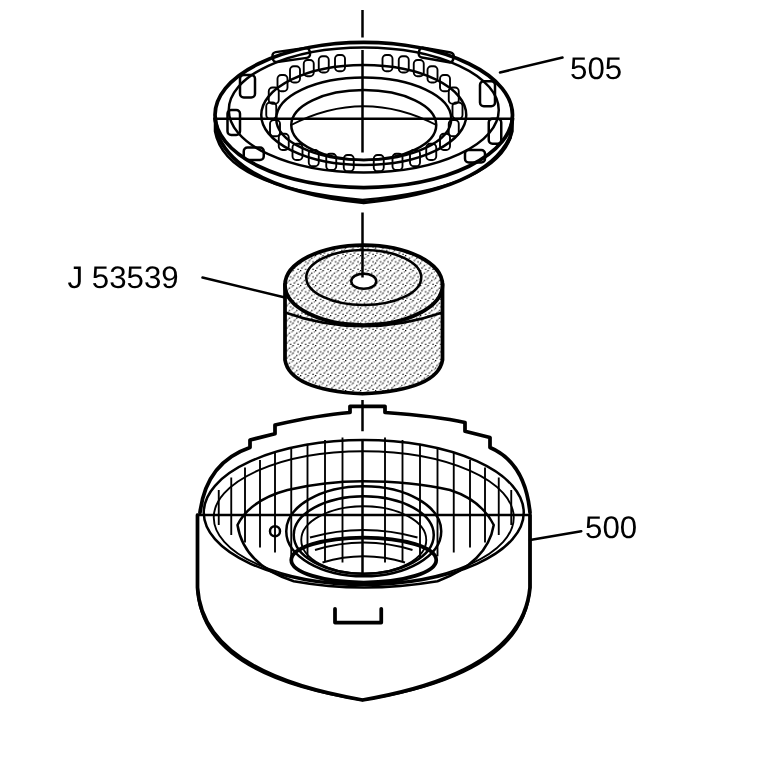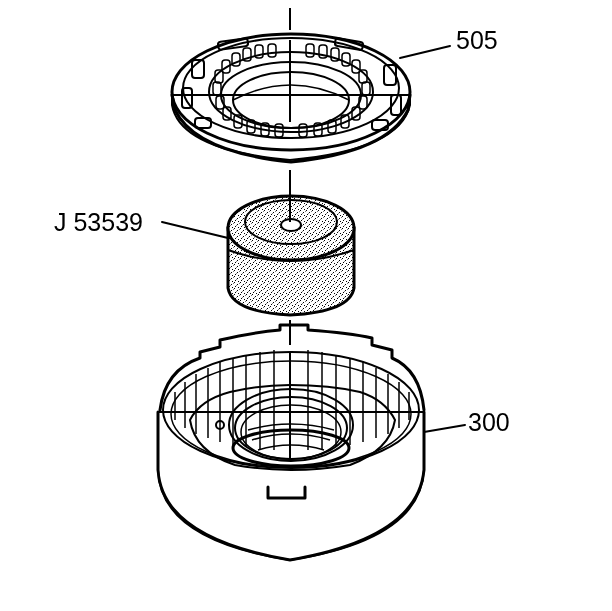--- a/index.html
+++ b/index.html
@@ -148,15 +148,15 @@
 
   <g>
     <line x1="290" y1="8" x2="290" y2="30" stroke="#000" stroke-width="2"></line>
     <line x1="290" y1="40" x2="290" y2="122" stroke="#000" stroke-width="2"></line>
     <line x1="290" y1="170" x2="290" y2="222" stroke="#000" stroke-width="2"></line>
     <line x1="290" y1="320" x2="290" y2="345" stroke="#000" stroke-width="2"></line>
     <line x1="290" y1="352" x2="290" y2="460" stroke="#000" stroke-width="2"></line>
   </g>
 </svg>
 
-<div class="label" style="left:456px; top:28px;">505</div>
+<div class="label" style="left:456px; top:43px;">505</div>
 <div class="label" style="left:54px; top:210px;">J 53539</div>
-<div class="label" style="left:468px; top:410px;">300</div>
+<div class="label" style="left:468px; top:410px;">500</div>
 
 </body></html>

